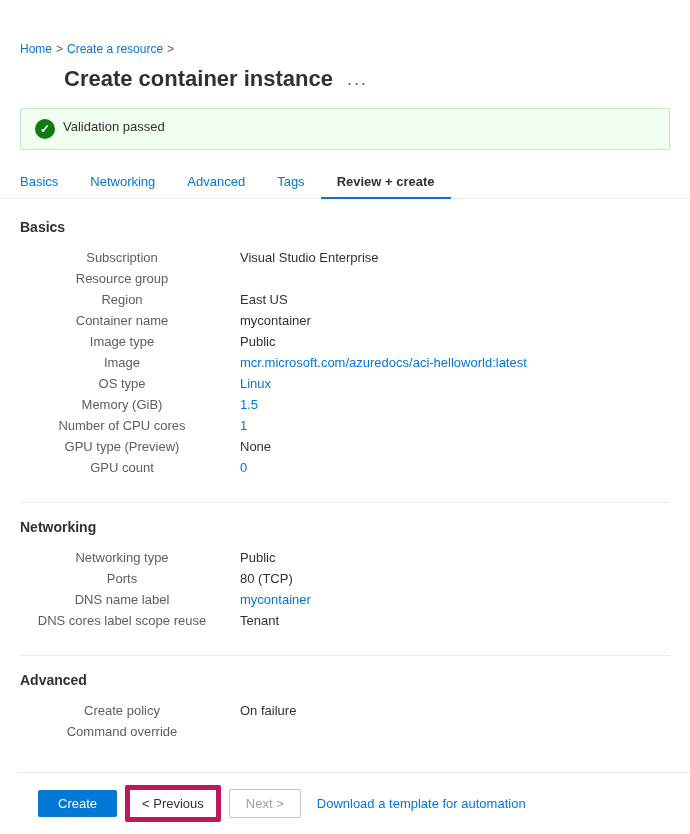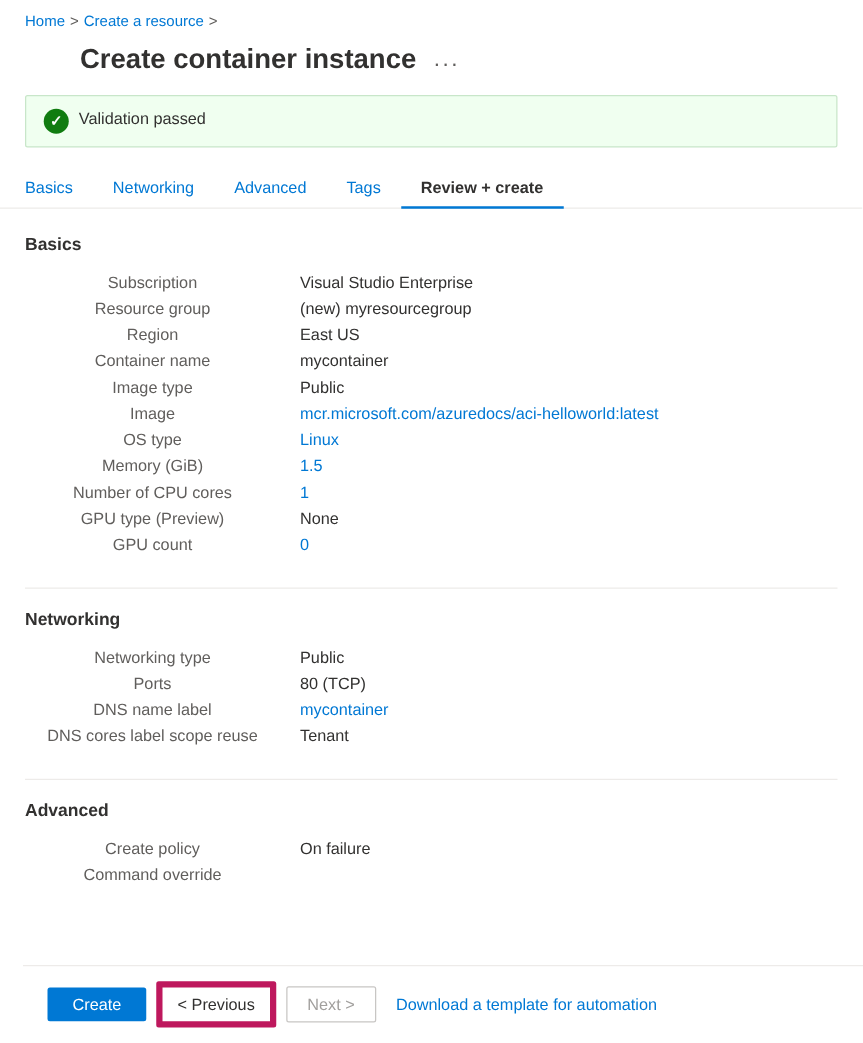--- a/index.html
+++ b/index.html
@@ -11,20 +11,21 @@
       width: 690px;
       min-height: 834px;
     }
     .breadcrumb {
       display: flex;
       align-items: center;
       padding: 10px 20px 6px 20px;
       font-size: 12px;
       color: #0078d4;
       gap: 4px;
+      margin-top: 32px;
     }
     .breadcrumb span { color: #605e5c; font-size: 12px; }
     .breadcrumb a { color: #0078d4; text-decoration: none; }
     .page-title-row {
       display: flex;
       align-items: center;
       padding: 4px 20px 16px 20px;
       gap: 10px;
       margin-left: 44px;
     }
@@ -224,21 +225,20 @@
 
     <div class="section">
       <div class="section-title">Basics</div>
 
       <div class="field-row">
         <span class="field-label">Subscription</span>
         <span class="field-value">Visual Studio Enterprise</span>
       </div>
       <div class="field-row">
         <span class="field-label">Resource group</span>
-        <span class="field-value">(new) myresourcegroup</span>
       </div>
       <div class="field-row">
         <span class="field-label">Region</span>
         <span class="field-value">East US</span>
       </div>
       <div class="field-row">
         <span class="field-label">Container name</span>
         <span class="field-value">mycontainer</span>
       </div>
       <div class="field-row">

